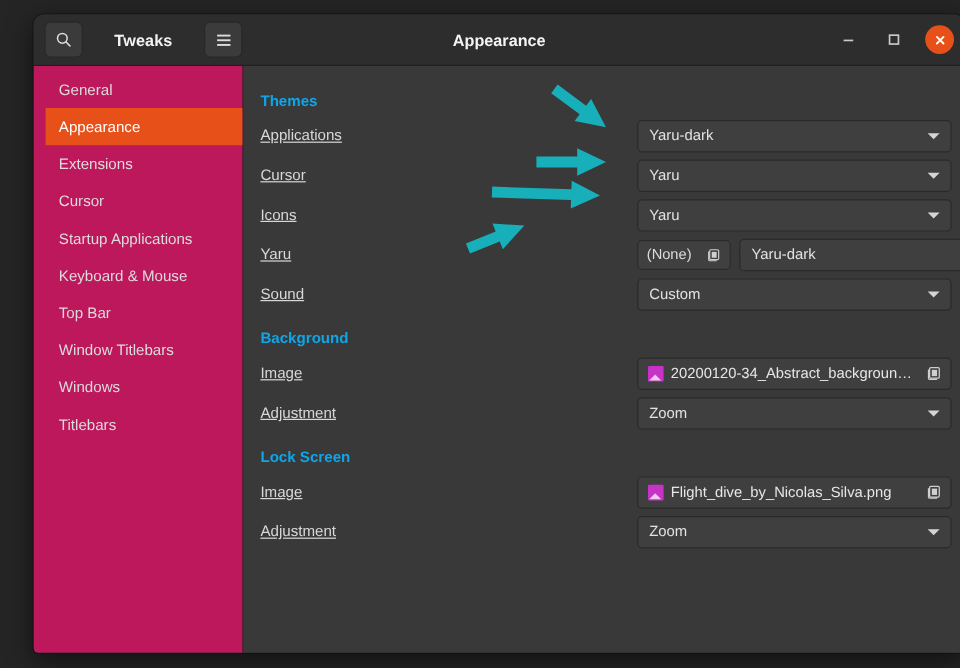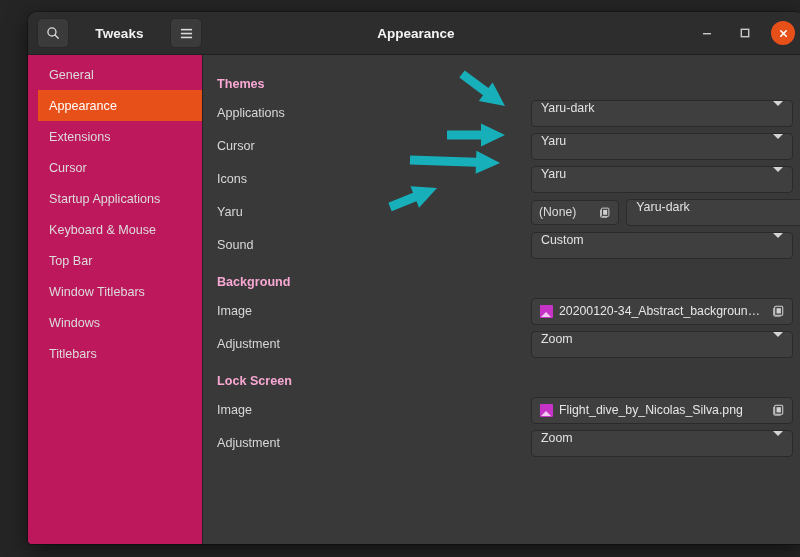--- a/index.html
+++ b/index.html
@@ -149,59 +149,60 @@
   .content {
     flex: 1;
     background: #393939;
     position: relative;
     padding: 18px 18px 0 14px;
     box-sizing: border-box;
     overflow: hidden;
   }
 
   .grp-title {
-    color: #f9a8d4;
+    color: #0ea5e9;
     font-size: 12.6px;
     font-weight: bold;
     margin: 0 0 4px 0;
     height: 22px;
     display: flex;
     align-items: center;
   }
   .grp-title.spaced { margin-top: 12px; }
 
   .row {
     display: flex;
     align-items: center;
     height: 28px;
     margin-bottom: 5px;
   }
   .row-label {
     color: #d8d8d8;
     font-size: 12.6px;
     width: 314px;
     flex: 0 0 314px;
+    text-decoration: underline;
   }
   .row-ctl {
     flex: 0 0 auto;
     display: flex;
     align-items: center;
     gap: 7px;
   }
 
   
   .combo {
     width: 262px;
     height: 27px;
     box-sizing: border-box;
     background: #3f3f3f;
     border: 1px solid #2a2a2a;
     border-radius: 4px;
     display: flex;
-    align-items: flex-start;
+    align-items: center;
     padding: 0 9px;
     color: #e2e2e2;
     font-size: 12.4px;
     cursor: pointer;
     justify-content: space-between;
   }
   .combo .caret {
     width: 0; height: 0;
     border-left: 5px solid transparent;
     border-right: 5px solid transparent;
@@ -211,21 +212,21 @@
 
   
   .minibtn {
     height: 25px;
     box-sizing: border-box;
     background: #404040;
     border: 1px solid #2b2b2b;
     border-radius: 4px;
     display: flex;
     align-items: center;
-    gap: 22px;
+    gap: 12px;
     padding: 0 7px;
     color: #dcdcdc;
     font-size: 12.2px;
     cursor: pointer;
   }
 
   
   .filebtn {
     width: 262px;
     height: 27px;

